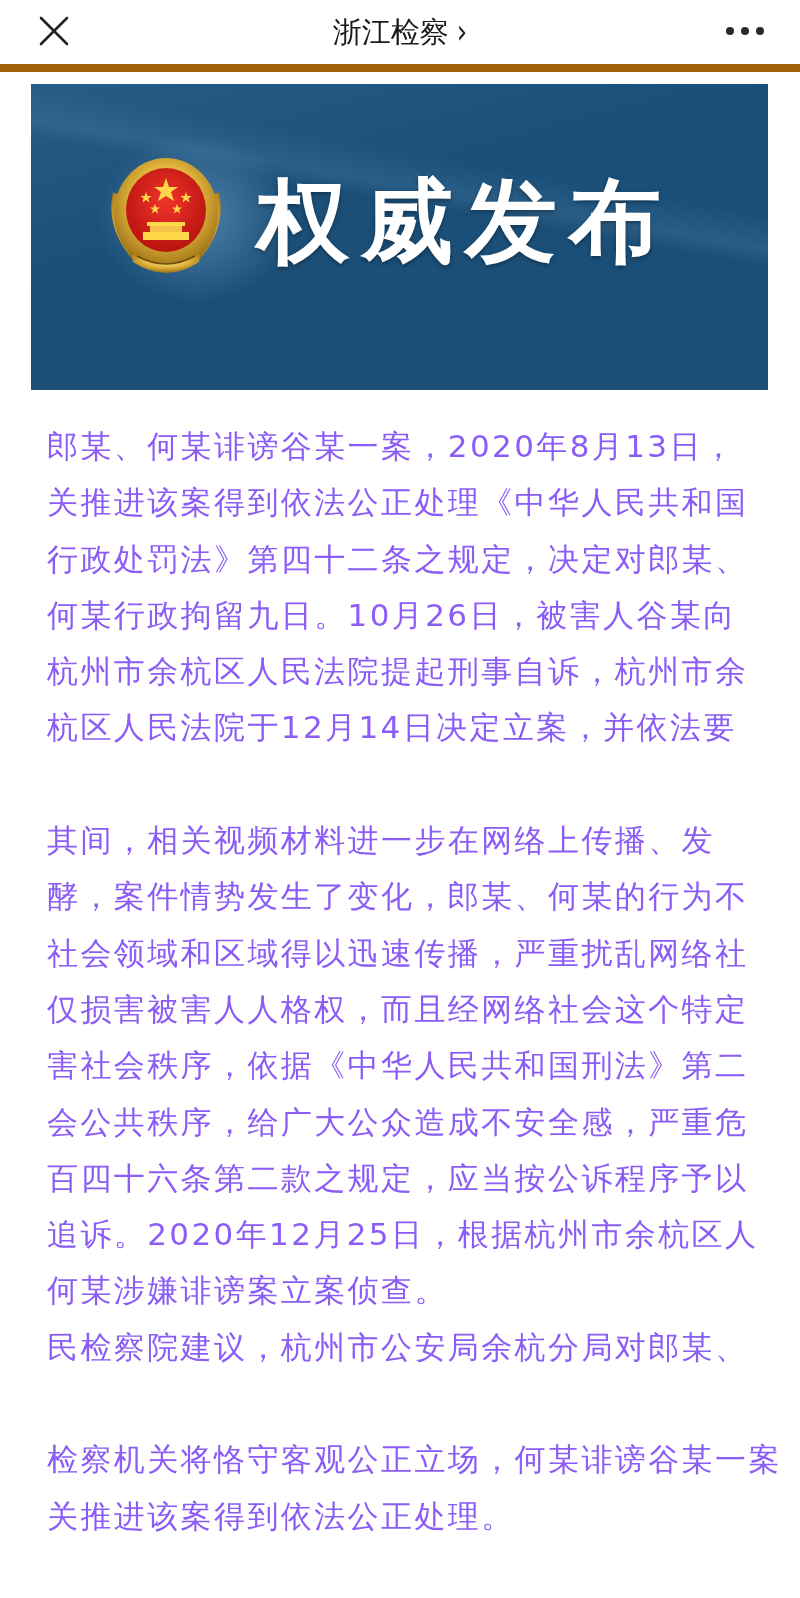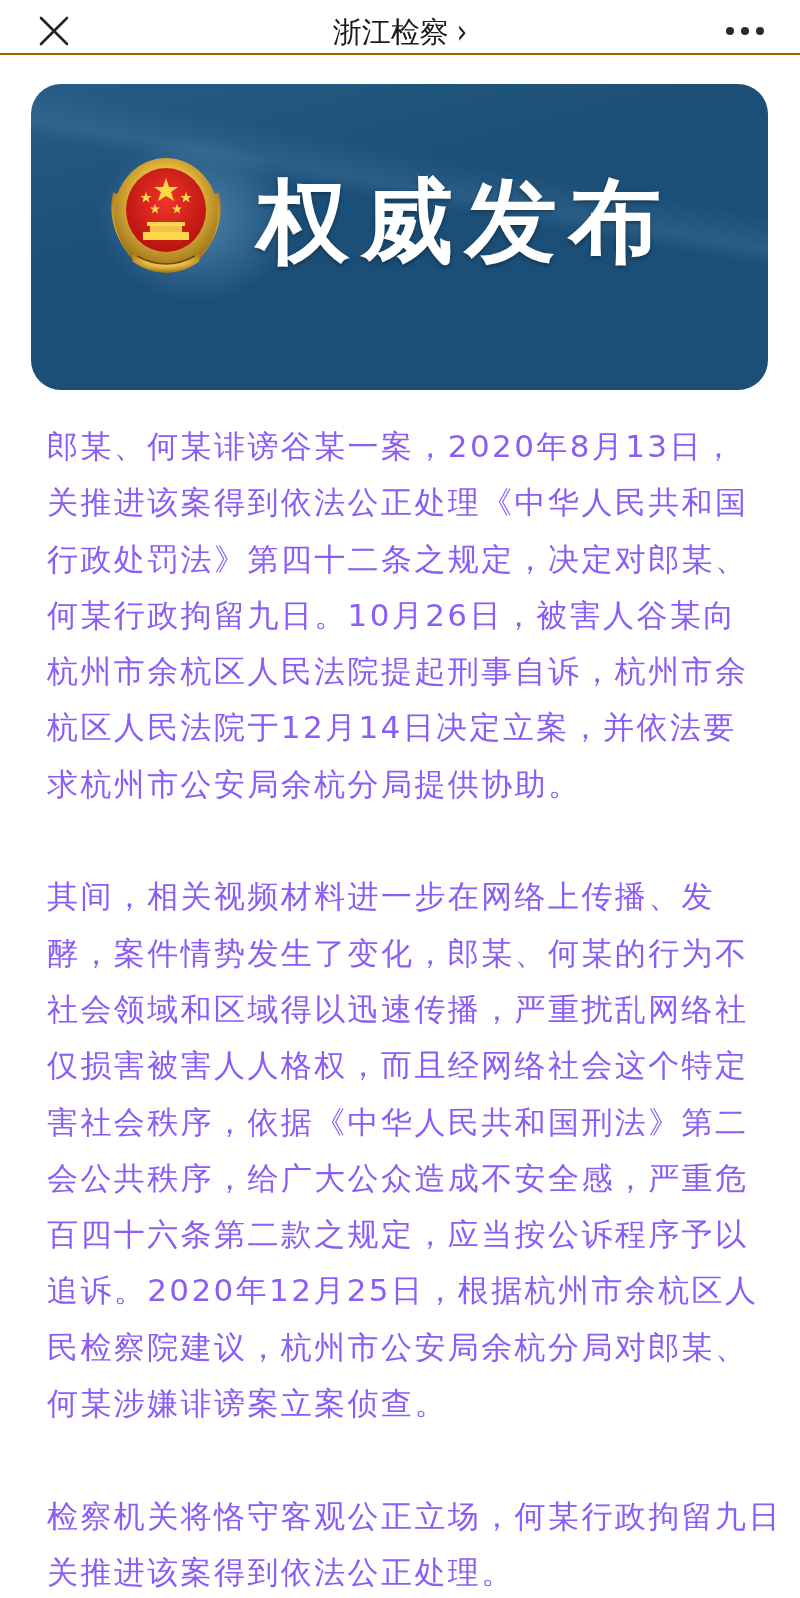--- a/index.html
+++ b/index.html
@@ -8,23 +8,23 @@
       height: 1598px;
       background: #ffffff;
       overflow: hidden;
       font-family: "DejaVu Sans", "Liberation Sans", sans-serif;
       color: #333333;
     }
     .page { position: relative; width: 800px; height: 1598px; }
 
     
     .navbar {
-      position: absolute; left: 0; top: 0; width: 800px; height: 55px;
+      position: absolute; left: 0; top: 0; width: 800px; height: 72px;
       background: #ffffff;
-      border-bottom: 2px solid #a16207;
+      border-bottom: 8px solid #a16207;
     }
     .nav-close {
       position: absolute; left: 36px; top: 13px; width: 36px; height: 36px;
       cursor: pointer;
     }
     .nav-title {
       position: absolute; left: 0; top: 10px; width: 800px; height: 44px;
       text-align: center;
       font-size: 29px; line-height: 44px; color: #1c1c1c; font-weight: 500;
       pointer-events: none;
@@ -45,21 +45,20 @@
 
     
     .banner {
       position: absolute; left: 31px; top: 84px; width: 737px; height: 306px;
       background:
         radial-gradient(ellipse 140px 120px at 165px 135px, rgba(120,170,210,0.55), rgba(27,79,120,0) 70%),
         linear-gradient(165deg, rgba(70,130,175,0.25) 0%, rgba(27,79,120,0) 40%),
         linear-gradient(10deg, rgba(255,255,255,0) 58%, rgba(110,160,200,0.18) 62%, rgba(255,255,255,0) 70%),
         #1b4f78;
       overflow: hidden;
-      border-radius: 30px;
     }
     .emblem {
       position: absolute; left: 72px; top: 68px; width: 126px; height: 130px;
     }
     .banner-title {
       position: absolute; left: 226px; top: 82px; height: 110px;
       font-family: "DejaVu Serif", "Liberation Serif", serif;
       font-size: 92px; line-height: 110px; font-weight: bold; color: #ffffff;
       letter-spacing: 12px;
       text-shadow: 0 2px 4px rgba(0,0,0,0.35);
@@ -138,33 +137,32 @@
   </div>
 
   <div class="article">
     <div class="para">
       <span class="line">郎某、何某诽谤谷某一案，2020年8月13日，</span>
       <span class="line">关推进该案得到依法公正处理《中华人民共和国</span>
       <span class="line">行政处罚法》第四十二条之规定，决定对郎某、</span>
       <span class="line">何某行政拘留九日。10月26日，被害人谷某向</span>
       <span class="line">杭州市余杭区人民法院提起刑事自诉，杭州市余</span>
       <span class="line">杭区人民法院于12月14日决定立案，并依法要</span>
-      <span class="line">求杭州市公安局余杭分局提供协助。</span>
     </div>
     <div class="para">
       <span class="line">其间，相关视频材料进一步在网络上传播、发</span>
       <span class="line">酵，案件情势发生了变化，郎某、何某的行为不</span>
       <span class="line">社会领域和区域得以迅速传播，严重扰乱网络社</span>
       <span class="line">仅损害被害人人格权，而且经网络社会这个特定</span>
       <span class="line">害社会秩序，依据《中华人民共和国刑法》第二</span>
       <span class="line">会公共秩序，给广大公众造成不安全感，严重危</span>
       <span class="line">百四十六条第二款之规定，应当按公诉程序予以</span>
       <span class="line">追诉。2020年12月25日，根据杭州市余杭区人</span>
+      <span class="line">何某涉嫌诽谤案立案侦查。</span>
       <span class="line">民检察院建议，杭州市公安局余杭分局对郎某、</span>
-      <span class="line">何某涉嫌诽谤案立案侦查。</span>
     </div>
     <div class="para">
-      <span class="line">检察机关将恪守客观公正立场，何某行政拘留九日</span>
+      <span class="line">检察机关将恪守客观公正立场，何某诽谤谷某一案</span>
       <span class="line">关推进该案得到依法公正处理。</span>
     </div>
   </div>
 
 </div>
 
 </body></html>

